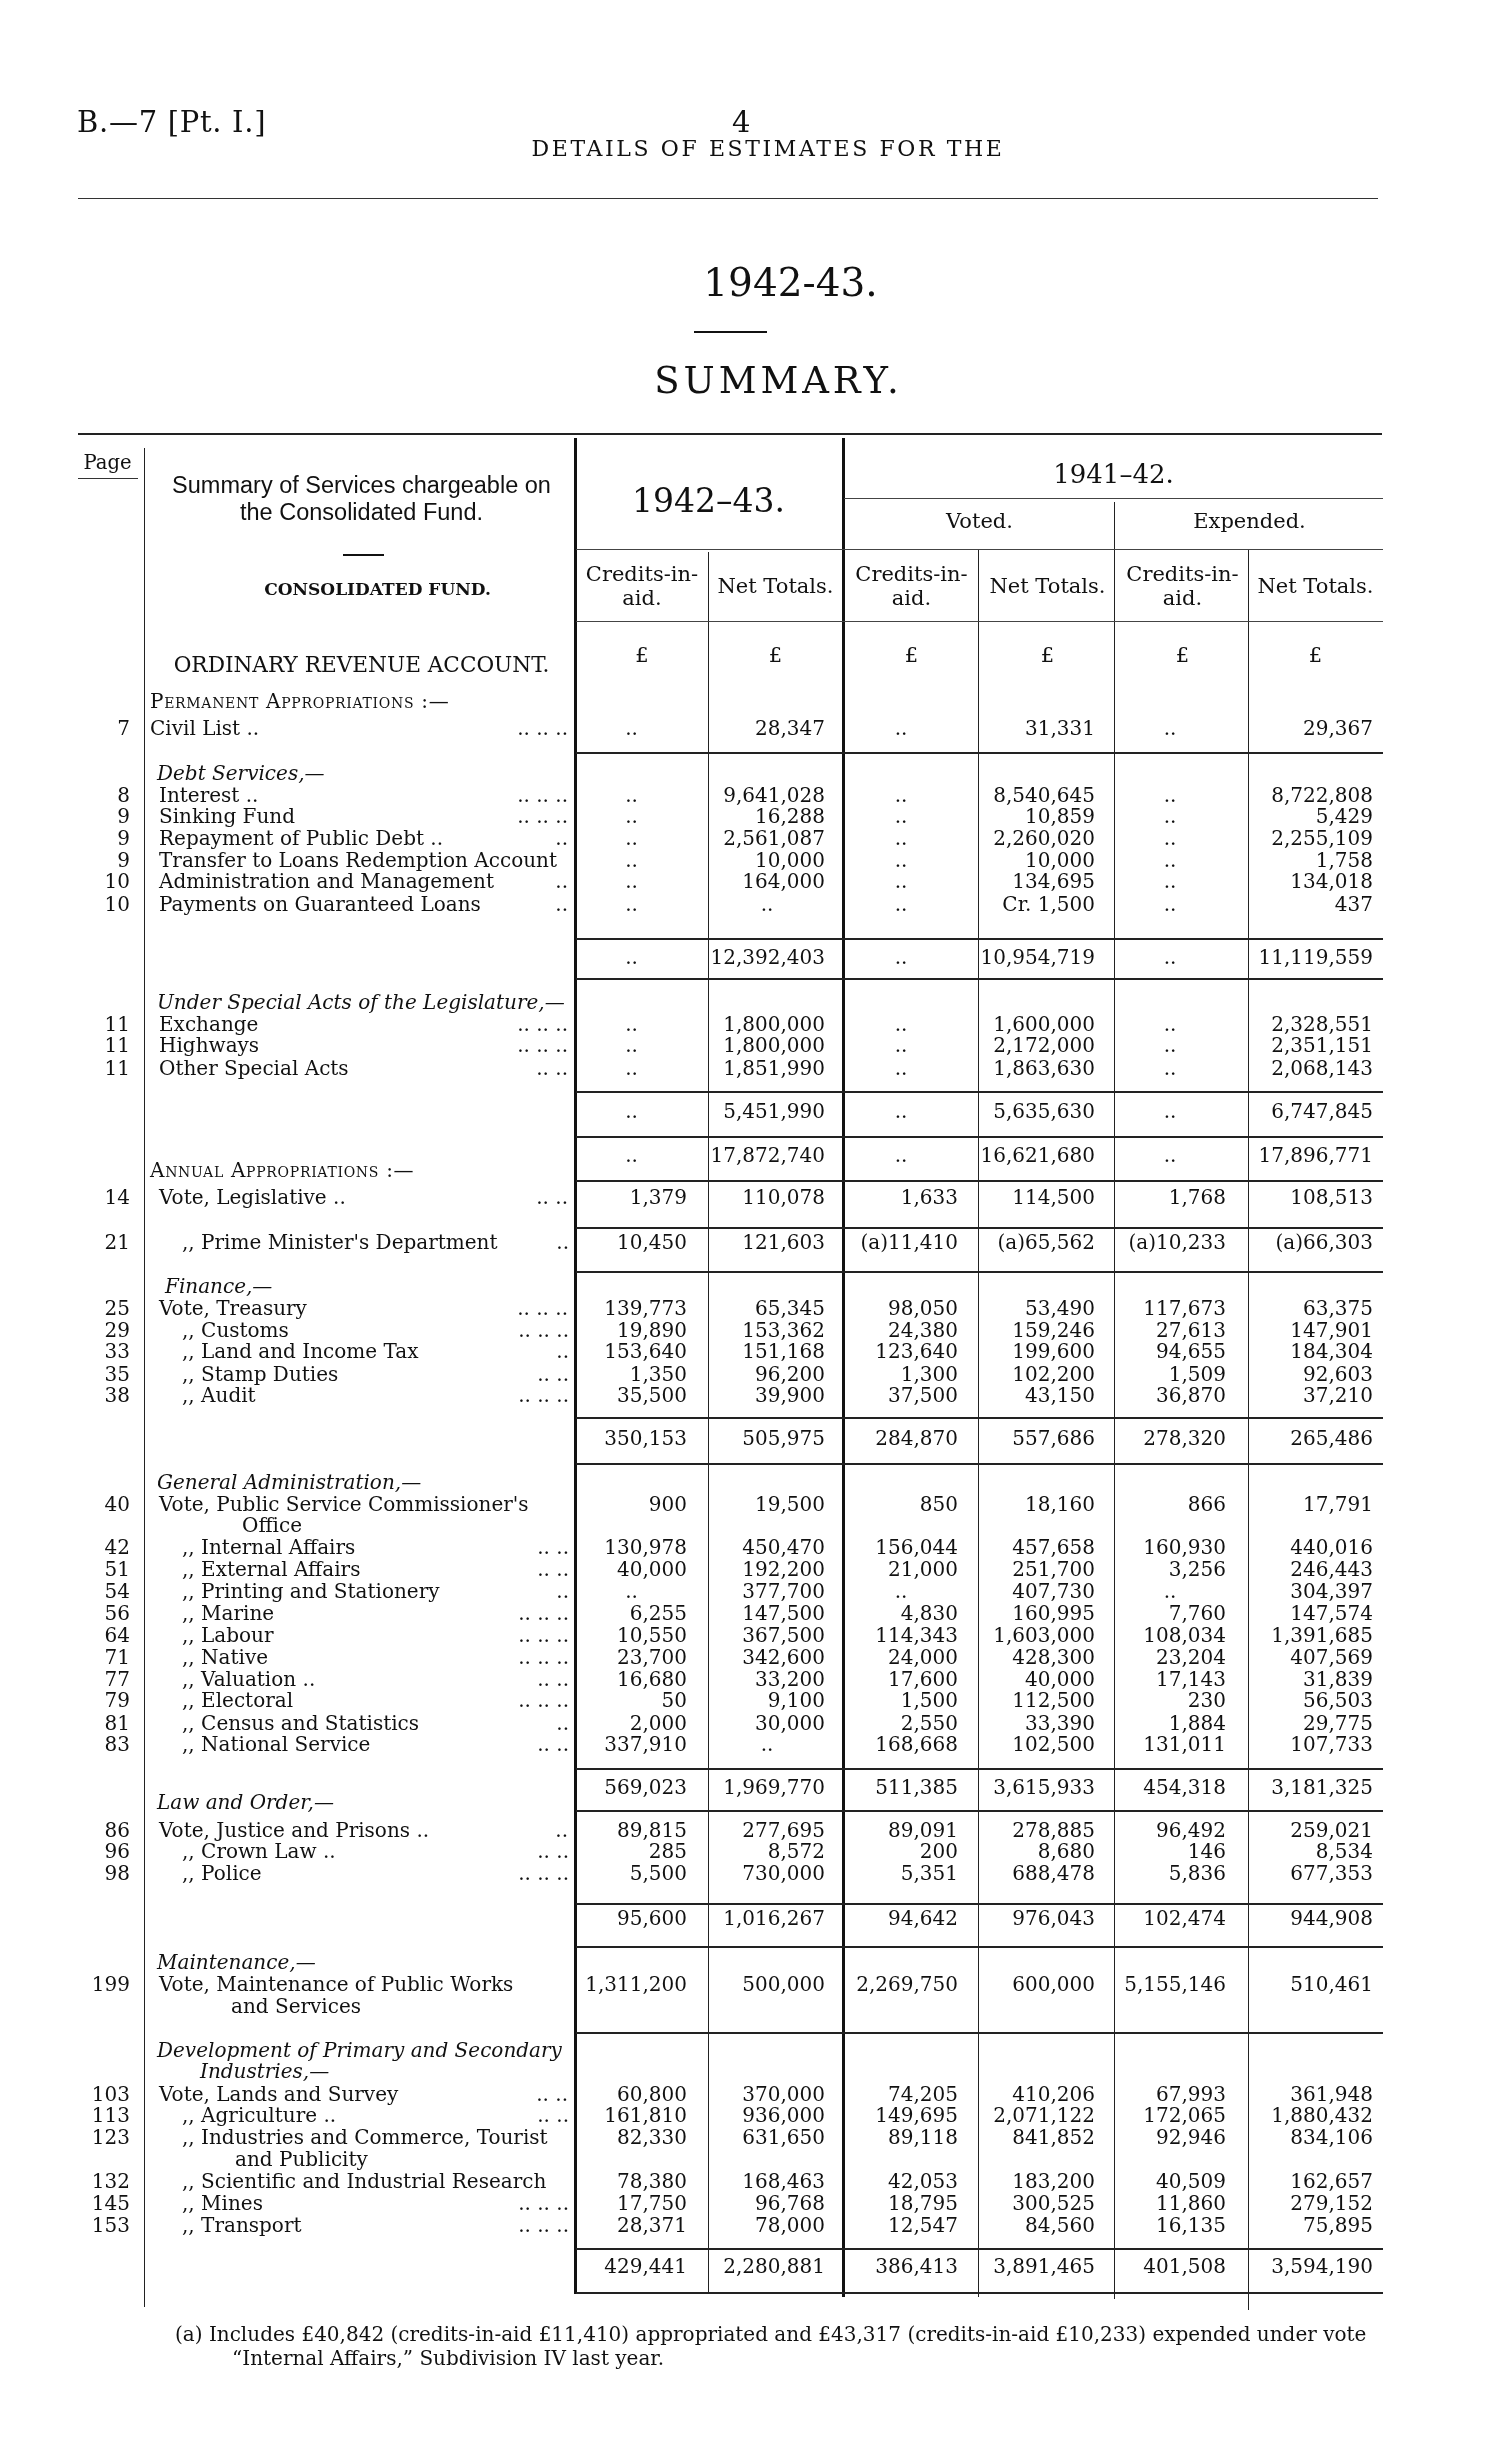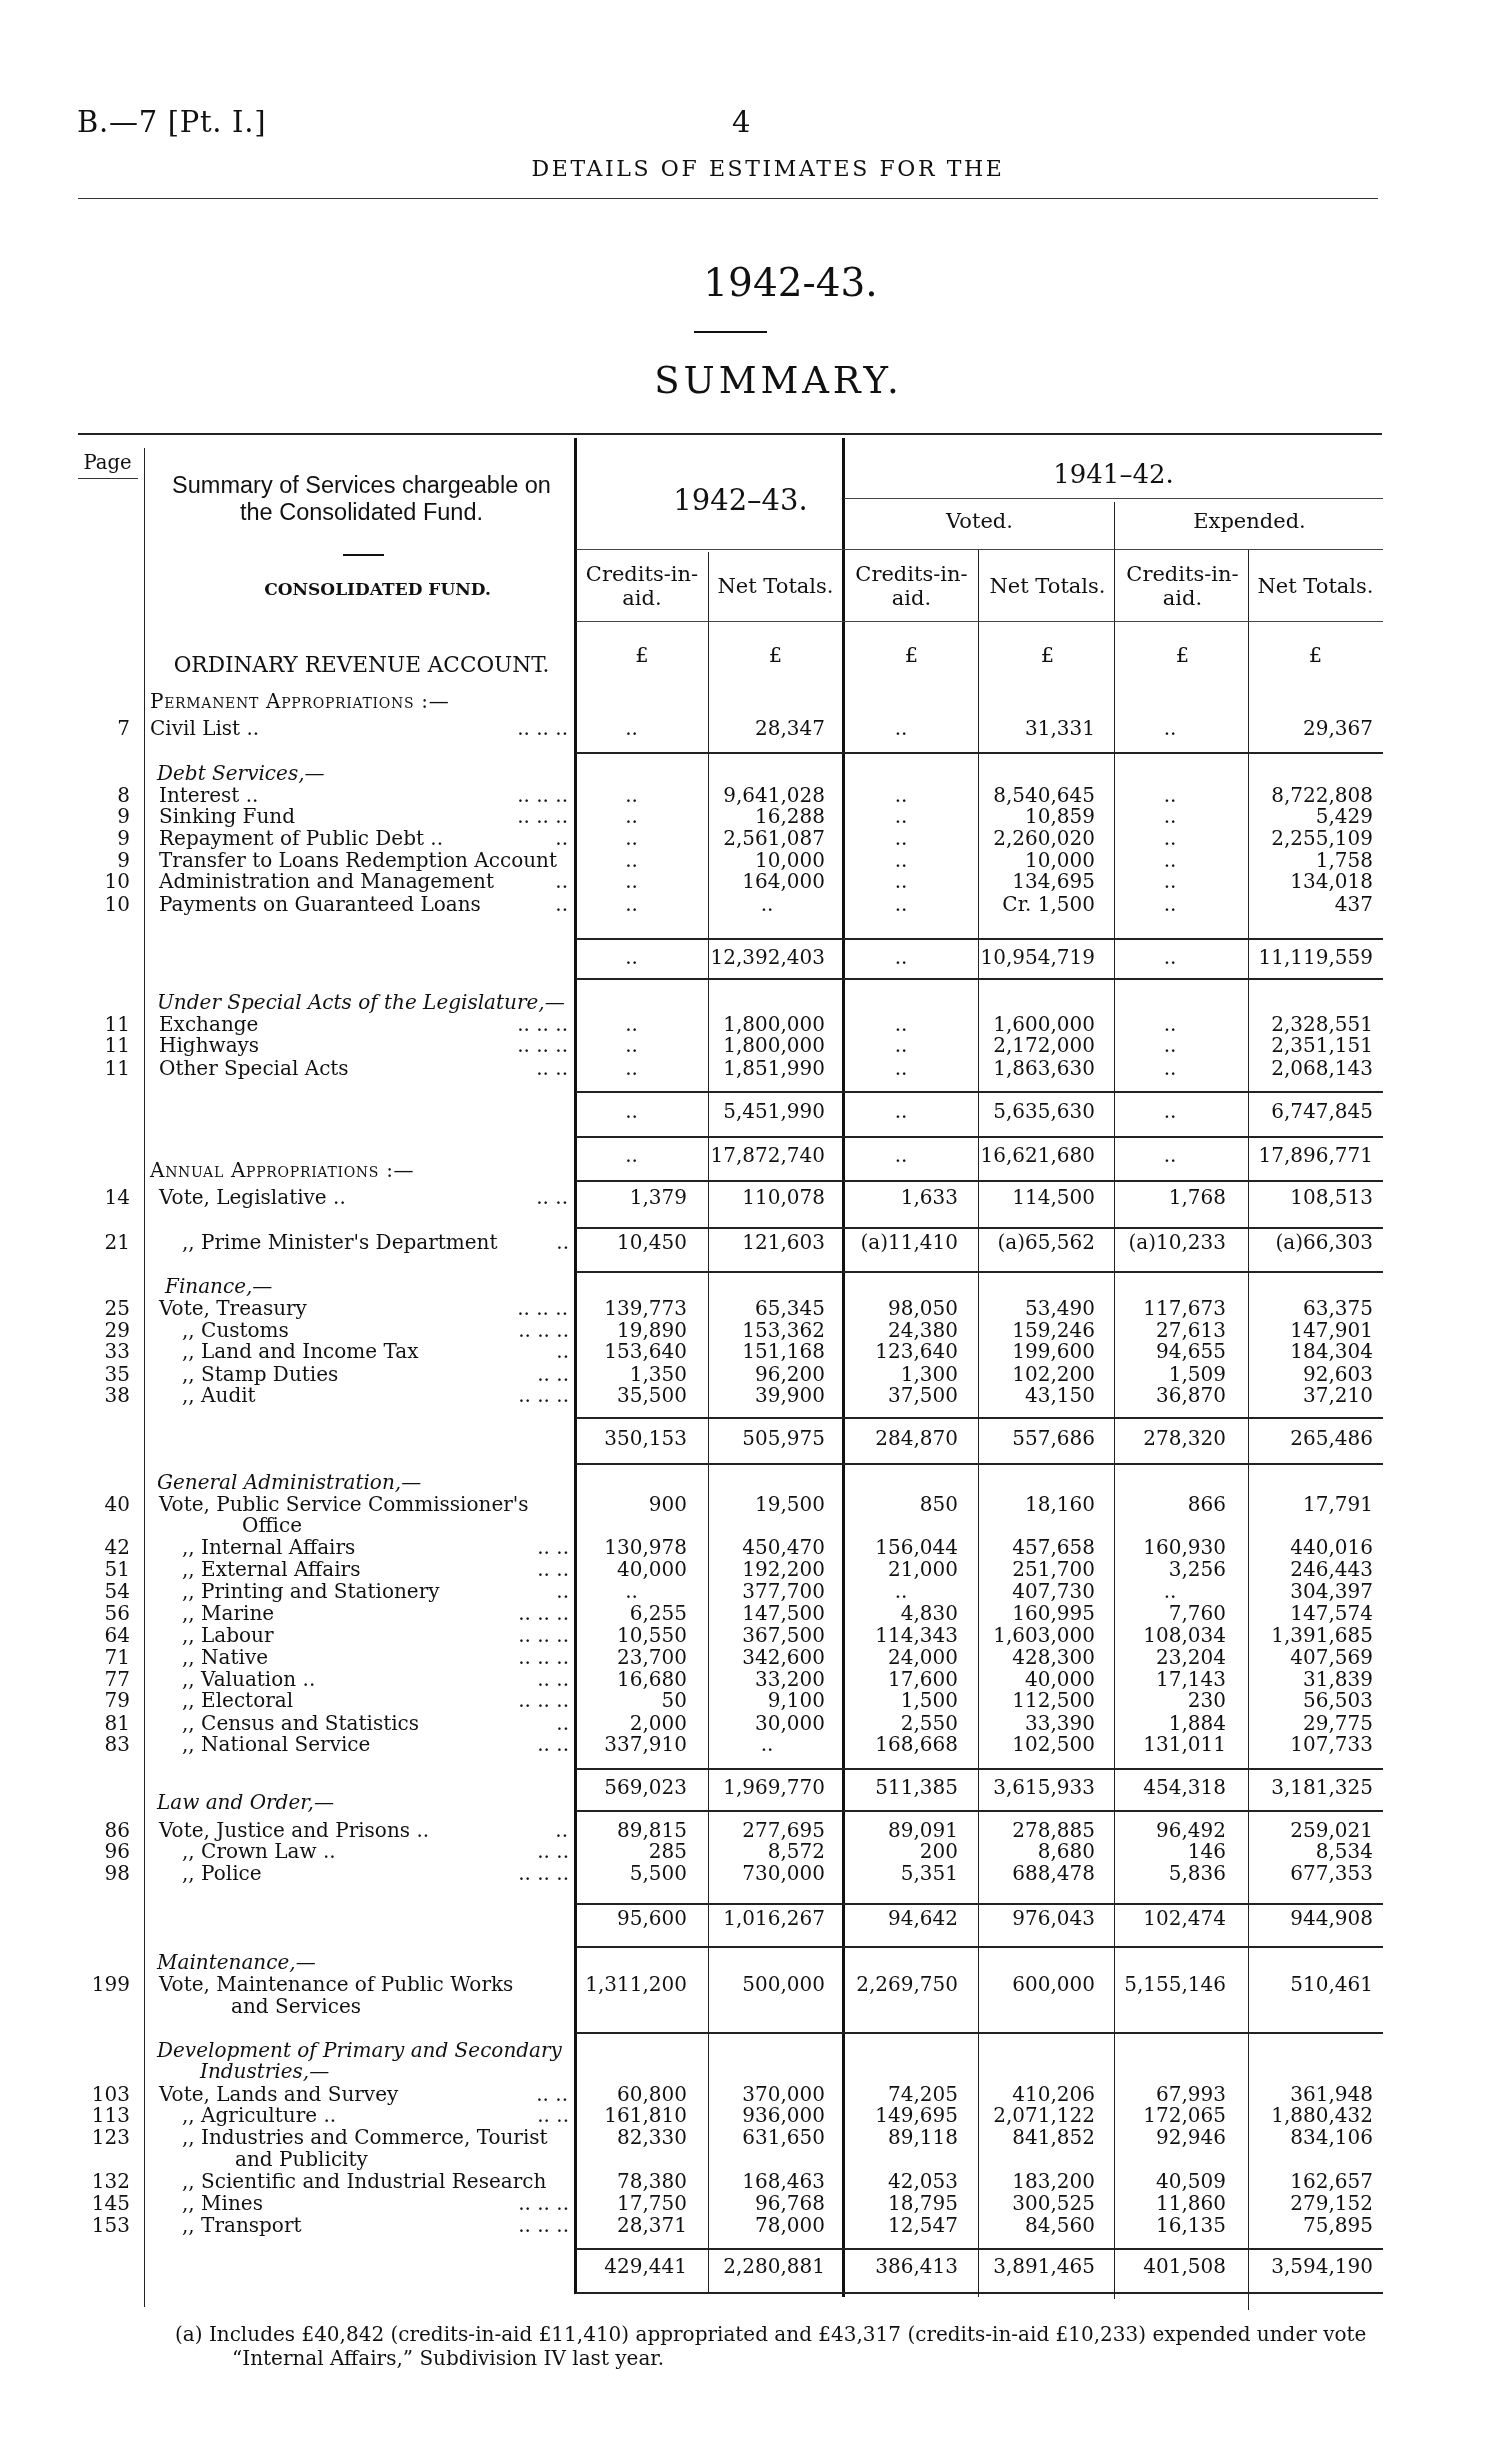--- a/index.html
+++ b/index.html
@@ -1,21 +1,21 @@
 <!DOCTYPE html>
 <html style="font-size:10.5px"><head>
 <meta charset="utf-8">
 <style>
   html, body { margin:0; padding:0; background:#fff; }
   body { width:1490px; height:2462px; position:relative; overflow:hidden;
          font-family:"DejaVu Serif","Liberation Serif",serif; color:#111; }
   .abs { position:absolute; }
   .hdr-left { left:77px; top:105px; font-size:29px; letter-spacing:0.7px; }
   .hdr-page { left:732px; top:105px; font-size:29px; }
-  .hdr-sub { left:0; width:1490px; top:156px; text-align:center; font-size:22px; letter-spacing:2.6px; padding-left:46px; box-sizing:border-box; }
+  .hdr-sub { left:0; width:1490px; top:136px; text-align:center; font-size:22px; letter-spacing:2.6px; padding-left:46px; box-sizing:border-box; }
   .rule { position:absolute; height:1.3px; background:#333; }
   .year-title { left:0; width:1490px; top:260px; text-align:center; font-size:39px; padding-left:91px; box-sizing:border-box; }
   .summary-title { left:0; width:1490px; top:359px; text-align:center; font-size:37px; letter-spacing:3.9px; padding-left:67px; box-sizing:border-box; }
   .vline { position:absolute; width:1.3px; background:#222; }
   .vthick { width:3.3px; background:#111; }
   .hline { position:absolute; height:2px; background:#222; }
   .hthin { height:1.3px; background:#444; }
   .cell-h { position:absolute; text-align:center; font-size:21px; line-height:23.5px; }
   .sans { font-family:"Liberation Sans","DejaVu Sans",sans-serif; }
   .row { position:absolute; left:0; width:1490px; height:22px; font-size:20px; line-height:22px; }
@@ -60,21 +60,21 @@
   <div class="rule" style="left:78px; top:478px; width:60px; height:0.7px;"></div>
 
   <div class="cell-h sans" style="left:149px; top:472px; width:425px; font-size:23.5px; line-height:27.4px;">
     <div>Summary of Services chargeable on</div>
     <div>the Consolidated Fund.</div>
   </div>
   <div class="rule" style="left:343px; top:554px; width:41px; height:2px; background:#111;"></div>
   <div class="cell-h" style="left:165px; top:578px; width:425px; font-size:17px; font-weight:bold;">CONSOLIDATED FUND.</div>
   <div class="cell-h" style="left:149px; top:653px; width:425px; font-size:21.6px;">ORDINARY REVENUE ACCOUNT.</div>
 
-  <div class="cell-h" style="left:608px; top:484px; width:265px; font-size:29px; line-height:33px;">1942–43.</div>
+  <div class="cell-h" style="left:576px; top:484px; width:265px; font-size:33px; line-height:33px;">1942–43.</div>
   <div class="cell-h" style="left:844px; top:459px; width:539px; font-size:26px; line-height:30px;">1941–42.</div>
   <div class="hline hthin" style="left:844px; top:498px; width:539px;"></div>
   <div class="cell-h" style="left:844px; top:510px; width:271px;">Voted.</div>
   <div class="cell-h" style="left:1116px; top:510px; width:267px;">Expended.</div>
   <div class="hline hthin" style="left:576px; top:549px; width:807px;"></div>
 
   <div class="cell-h" style="left:576px; top:563px; width:132px;">
       <div>Credits-in-</div>
       <div>aid.</div>
     </div>

